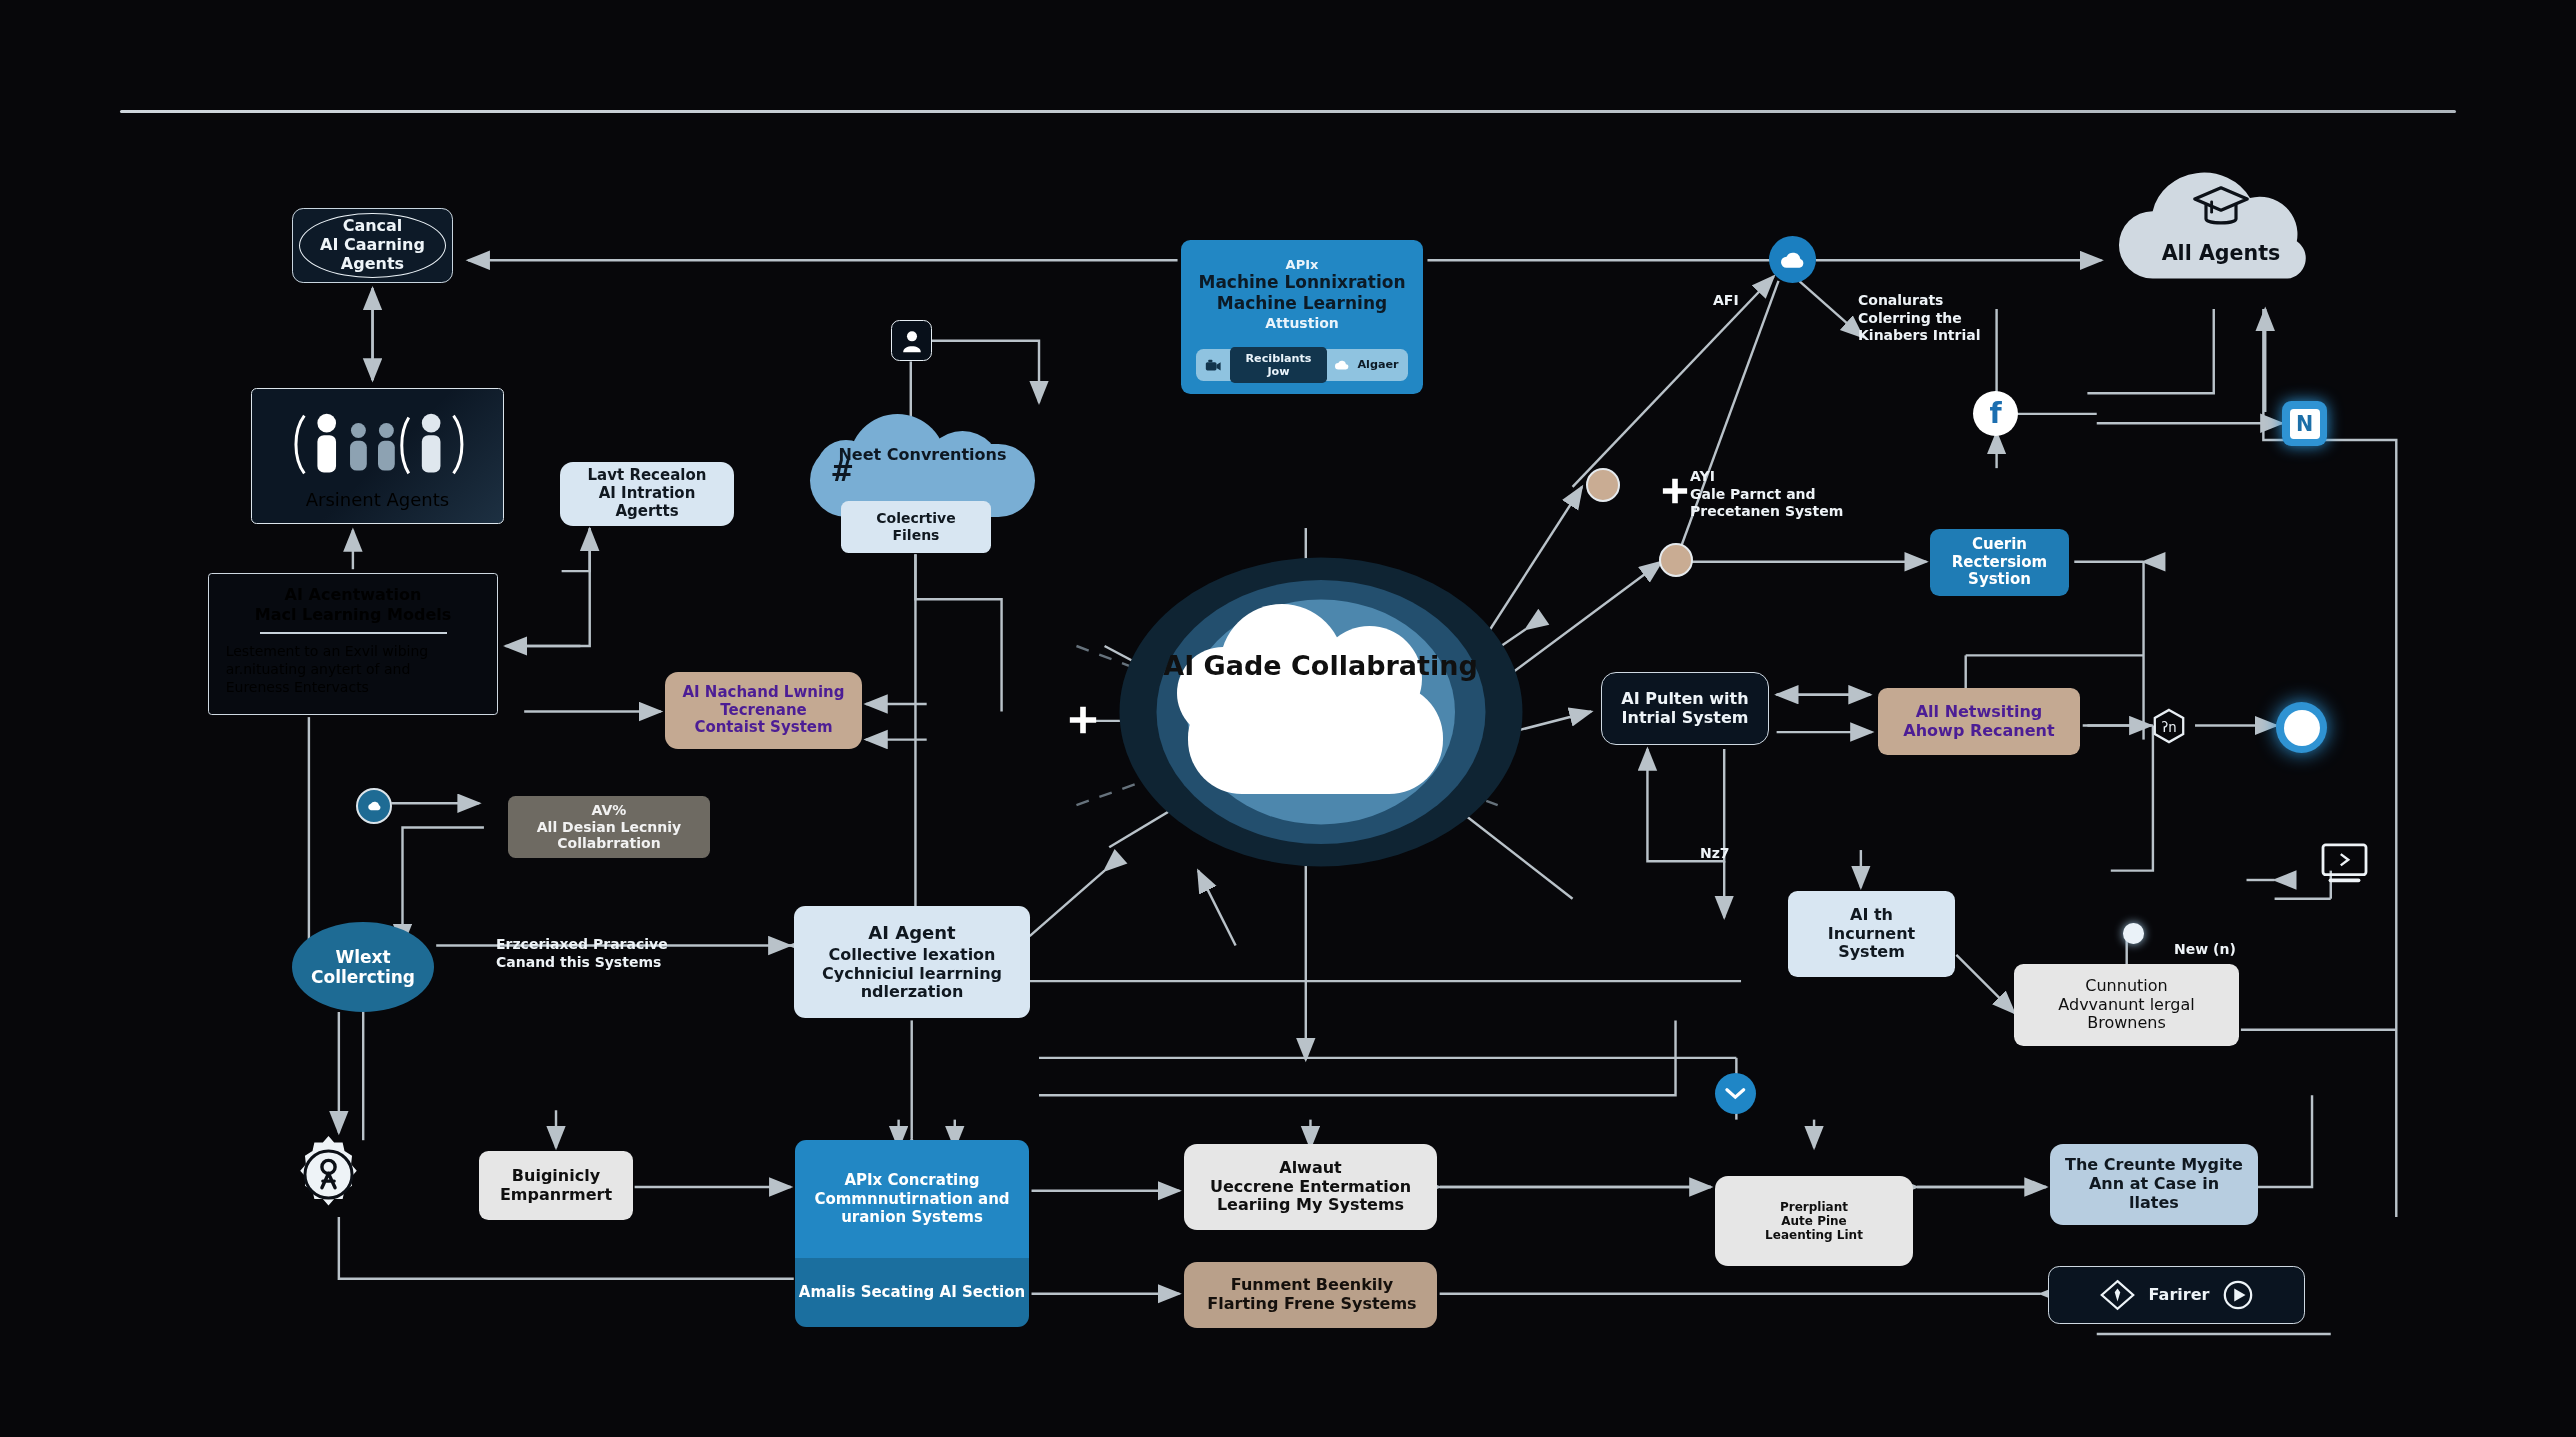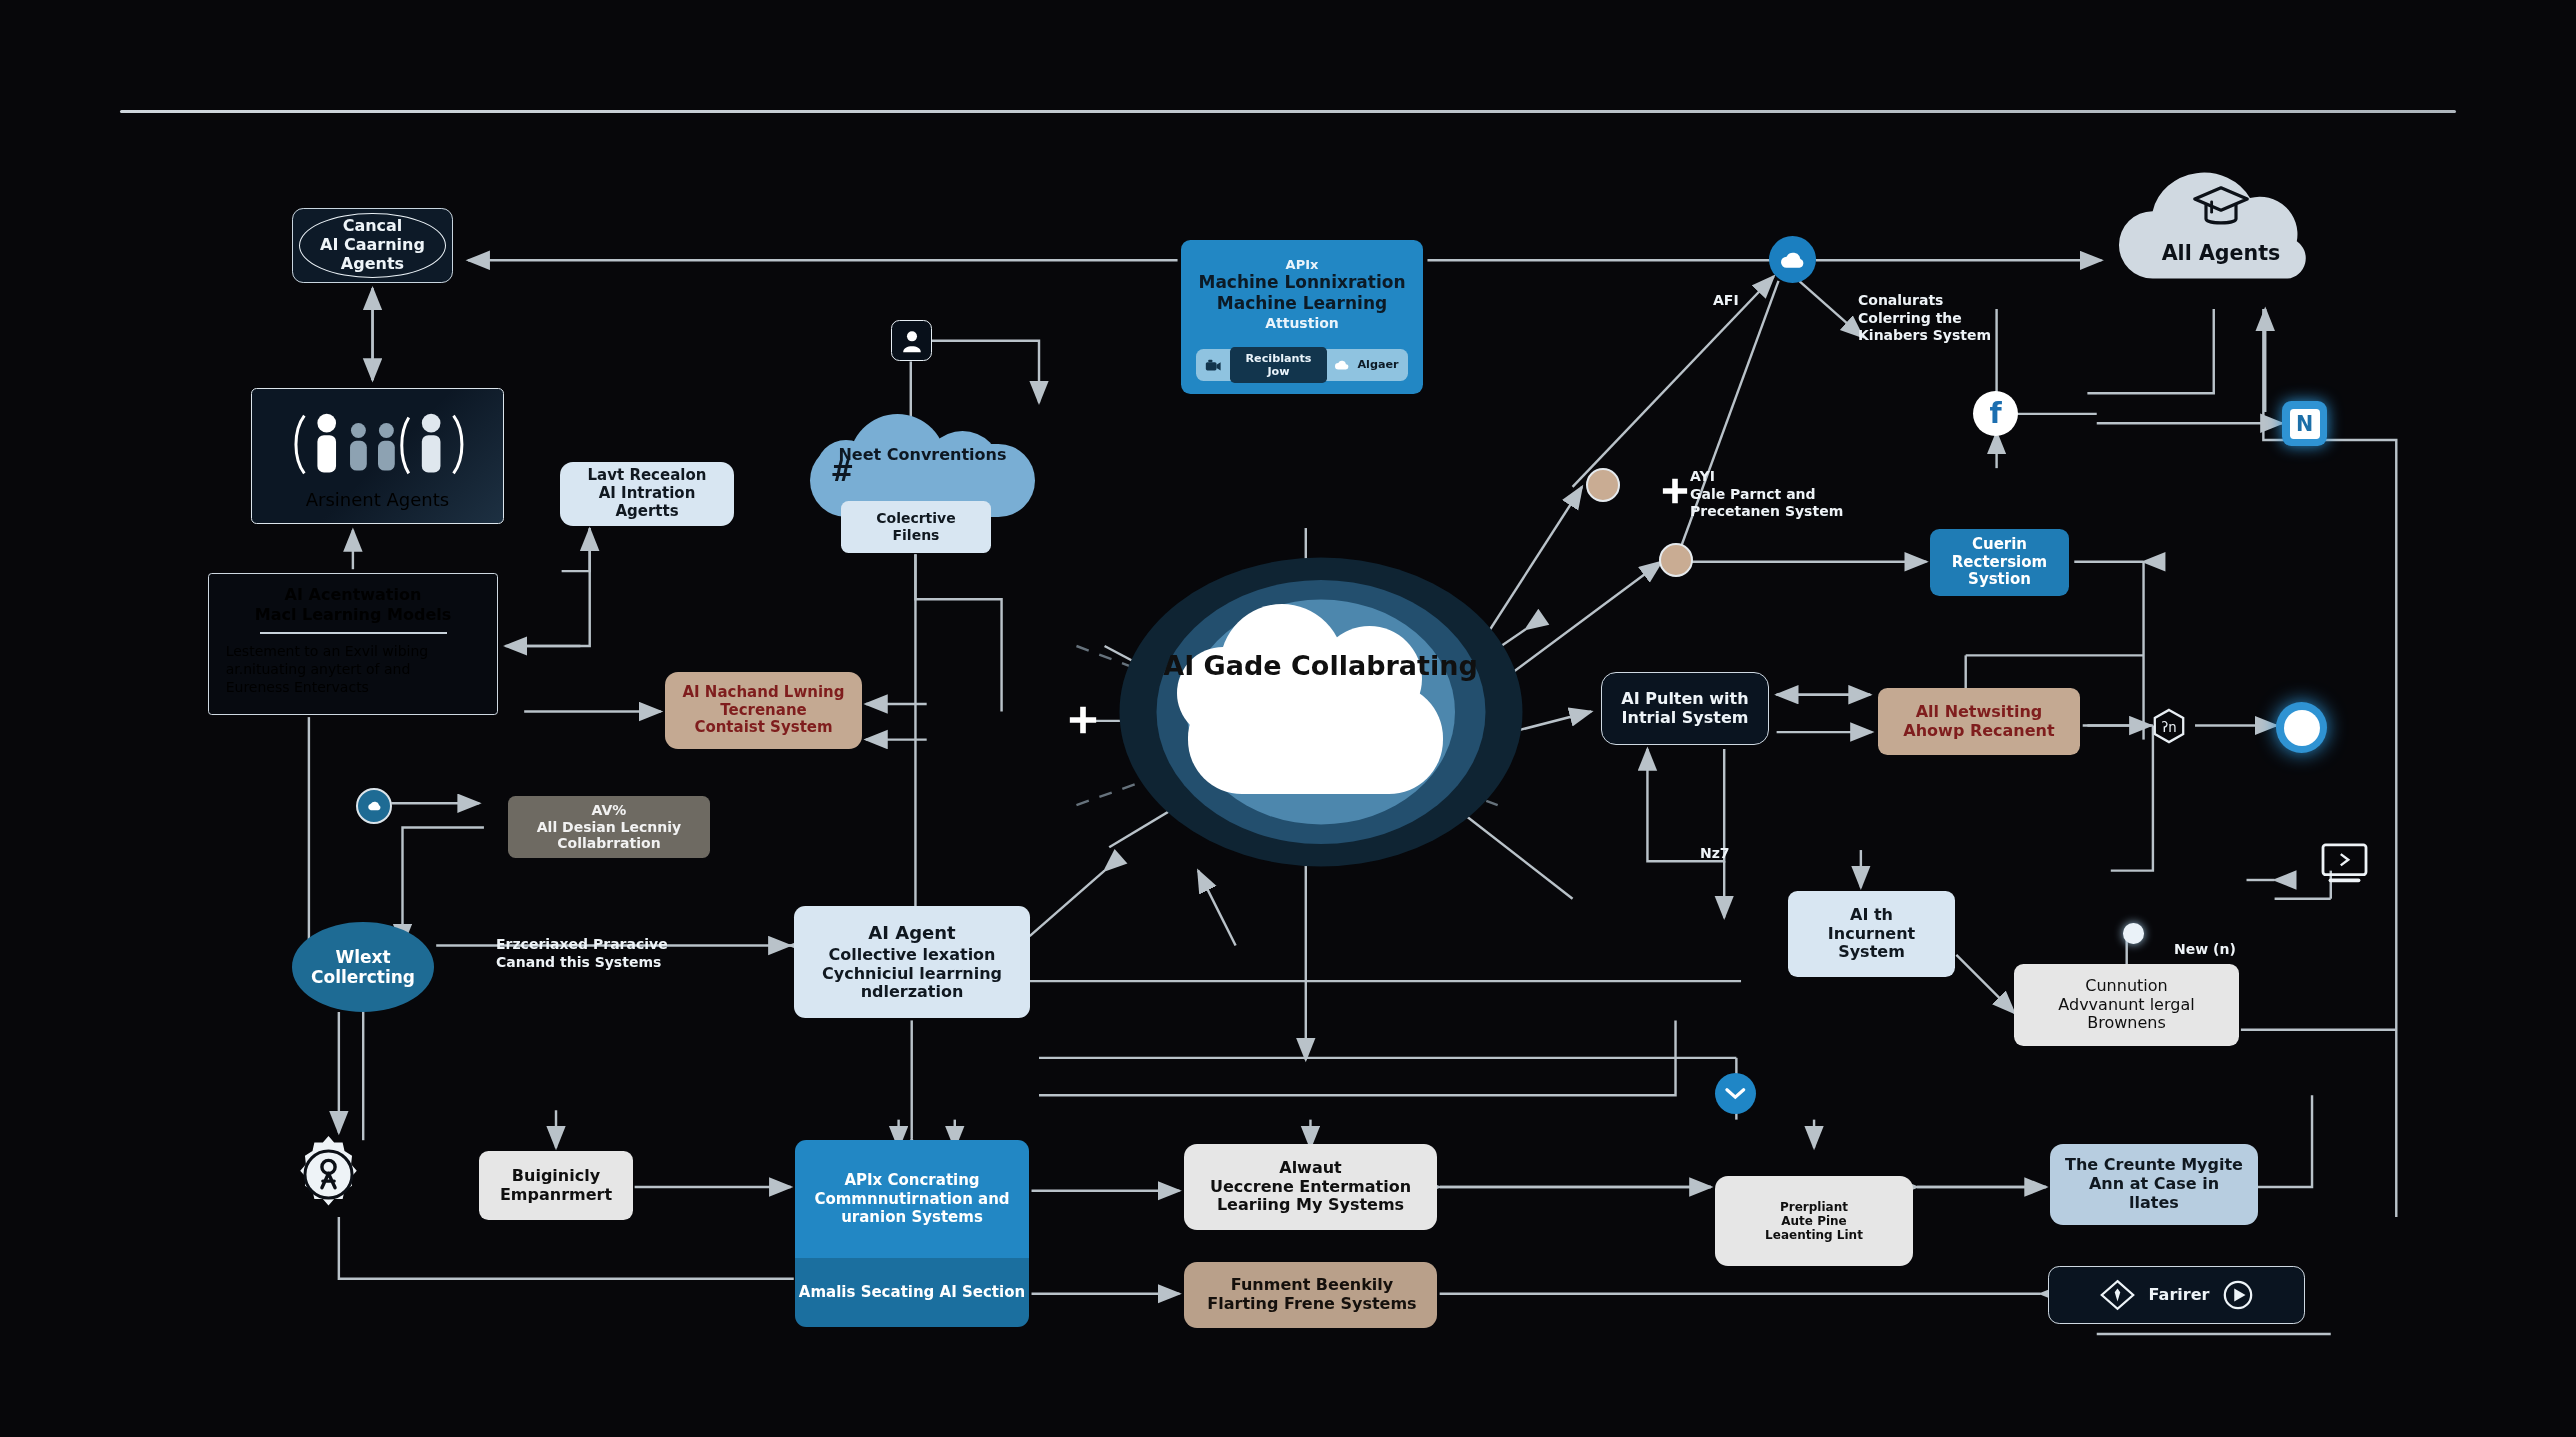--- a/index.html
+++ b/index.html
@@ -13,21 +13,21 @@
 
   
   .node{position:absolute;box-sizing:border-box;display:flex;flex-direction:column;
         align-items:center;justify-content:center;text-align:center;
         border-radius:13px;padding:9.4px 13px;line-height:1.18;}
   .node .t{display:block;white-space:pre-line;}
 
   .lt{background:#d8e6f2;color:#101820;}         
   .ltr{background:#e6e6e6;color:#101010;}        
   .mid{background:#b7cde0;color:#101820;}        
-  .tan{background:#c4a992;color:#7f1d1d;}        
+  .tan{background:#c4a992;color:#4c1d95;}        
   .tan2{background:#b9a08a;color:#15100c;}
   .grey{background:#6e6a62;color:#f2f2f2;margin-left:24px;}
   .blu{background:#2287c4;color:#ffffff;}
   .blu2{background:#1f7cb5;color:#ffffff;}
   .dark{background:#0d1a28;color:#eef4f8;border:1.9px solid #c9d6e0;}
   .darkr{background:#0a1420;color:#eef4f8;border:1.9px solid #cfd9e2;border-radius:15px;}
 
   
   #topRule{position:absolute;left:120px;top:110px;width:2336px;height:2.8px;
            background:linear-gradient(90deg,#cfd6dc,#aeb6bd);border-radius:1.9px;}
@@ -536,21 +536,21 @@
       <path d="M43 2 l6 7 h9 l2 9 8 5 -1 9 6 7 -6 7 1 9 -8 5 -2 9 h-9 l-6 7 -6-7 h-9 l-2-9 -8-5 1-9 -6-7 6-7 -1-9 8-5 2-9 h9 z" fill="#eef3f7"></path>
       <circle cx="43" cy="43" r="25" fill="#eef3f7" stroke="#0b0f16" stroke-width="3.2"></circle>
       <circle cx="43" cy="35" r="7" fill="none" stroke="#0b0f16" stroke-width="3.6"></circle>
       <path d="M43 42 L36 57 M43 42 L50 57 M37 50 h12" stroke="#0b0f16" stroke-width="3.6" fill="none" stroke-linecap="round"></path>
     </svg>
   </span>
 
   <span class="elab" style="left:1713px;top:292px">AFI</span>
   <span class="elab" style="left:1858px;top:292px">Conalurats
 Colerring the
-Kinabers System</span>
+Kinabers Intrial</span>
   <span class="elab" style="left:1690px;top:468px">AYI
 Gale Parnct and
 Precetanen System</span>
   <span class="elab" style="left:1700px;top:845px">Nz7</span>
   <span class="elab" style="left:2174px;top:941px">New (n)</span>
   <span class="elab" style="left:496px;top:936px">Erzceriaxed Praracive
 Canand this Systems</span>
 
 </div>
 

